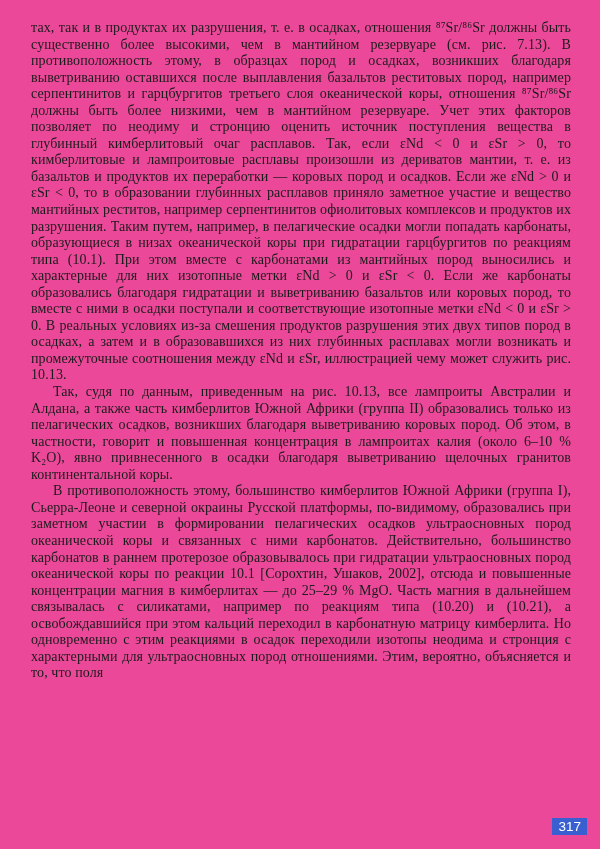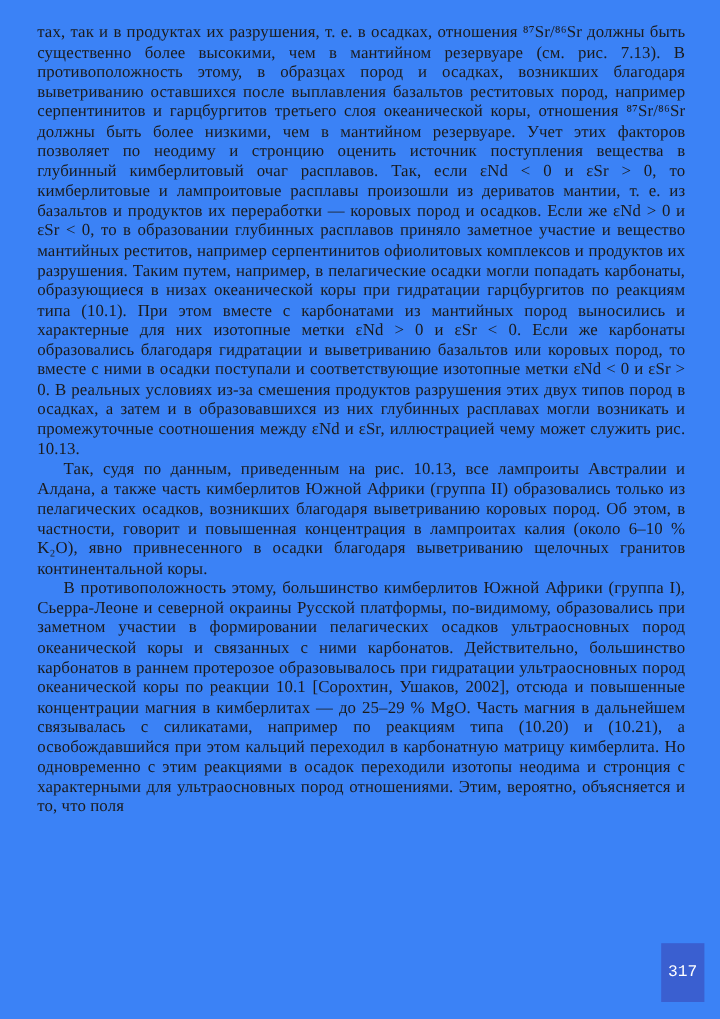--- a/index.html
+++ b/index.html
@@ -9,21 +9,21 @@
   }
   body {
     width: 600px;
     height: 849px;
     overflow: hidden;
   }
   .page {
     position: relative;
     width: 600px;
     height: 849px;
-    background: #3b82f6;
+    background: #ec4899;
     font-family: "Liberation Serif", "DejaVu Serif", serif;
     color: #1b1b1b;
   }
   .text-block {
     position: absolute;
     left: 31px;
     top: 20px;
     width: 540px;
   }
   .para {
@@ -39,22 +39,22 @@
     text-indent: 22px;
   }
   .page-number {
     position: absolute;
     right: 13px;
     bottom: 14px;
     background: #3a5fd0;
     color: #ffffff;
     font-size: 13.5px;
     line-height: 17px;
-    padding: 16px 6px;
-    font-family: Liberation Mono, monospace;
+    padding: 0 6px;
+    font-family: Liberation Sans, sans-serif;
   }
 </style>
 </head>
 <body>
 
 <div class="page">
   <div class="text-block">
     <p class="para continuation">тах, так и в продуктах их разрушения, т. е. в осадках, отношения ⁸⁷Sr/⁸⁶Sr должны быть существенно более высокими, чем в мантийном резервуаре (см. рис. 7.13). В противоположность этому, в образцах пород и осадках, возникших благодаря выветриванию оставшихся после выплавления базальтов реститовых пород, например серпентинитов и гарцбургитов третьего слоя океанической коры, отношения ⁸⁷Sr/⁸⁶Sr должны быть более низкими, чем в мантийном резервуаре. Учет этих факторов позволяет по неодиму и стронцию оценить источник поступления вещества в глубинный кимберлитовый очаг расплавов. Так, если εNd &lt; 0 и εSr &gt; 0, то кимберлитовые и лампроитовые расплавы произошли из дериватов мантии, т. е. из базальтов и продуктов их переработки — коровых пород и осадков. Если же εNd &gt; 0 и εSr &lt; 0, то в образовании глубинных расплавов приняло заметное участие и вещество мантийных реститов, например серпентинитов офиолитовых комплексов и продуктов их разрушения. Таким путем, например, в пелагические осадки могли попадать карбонаты, образующиеся в низах океанической коры при гидратации гарцбургитов по реакциям типа (10.1). При этом вместе с карбонатами из мантийных пород выносились и характерные для них изотопные метки εNd &gt; 0 и εSr &lt; 0. Если же карбонаты образовались благодаря гидратации и выветриванию базальтов или коровых пород, то вместе с ними в осадки поступали и соответствующие изотопные метки εNd &lt; 0 и εSr &gt; 0. В реальных условиях из-за смешения продуктов разрушения этих двух типов пород в осадках, а затем и в образовавшихся из них глубинных расплавах могли возникать и промежуточные соотношения между εNd и εSr, иллюстрацией чему может служить рис. 10.13.</p>
     <p class="para indent">Так, судя по данным, приведенным на рис. 10.13, все лампроиты Австралии и Алдана, а также часть кимберлитов Южной Африки (группа II) образовались только из пелагических осадков, возникших благодаря выветриванию коровых пород. Об этом, в частности, говорит и повышенная концентрация в лампроитах калия (около 6–10 % K₂O), явно привнесенного в осадки благодаря выветриванию щелочных гранитов континентальной коры.</p>
     <p class="para indent">В противоположность этому, большинство кимберлитов Южной Африки (группа I), Сьерра-Леоне и северной окраины Русской платформы, по-видимому, образовались при заметном участии в формировании пелагических осадков ультраосновных пород океанической коры и связанных с ними карбонатов. Действительно, большинство карбонатов в раннем протерозое образовывалось при гидратации ультраосновных пород океанической коры по реакции 10.1 [Сорохтин, Ушаков, 2002], отсюда и повышенные концентрации магния в кимберлитах — до 25–29 % MgO. Часть магния в дальнейшем связывалась с силикатами, например по реакциям типа (10.20) и (10.21), а освобождавшийся при этом кальций переходил в карбонатную матрицу кимберлита. Но одновременно с этим реакциями в осадок переходили изотопы неодима и стронция с характерными для ультраосновных пород отношениями. Этим, вероятно, объясняется и то, что поля</p>

